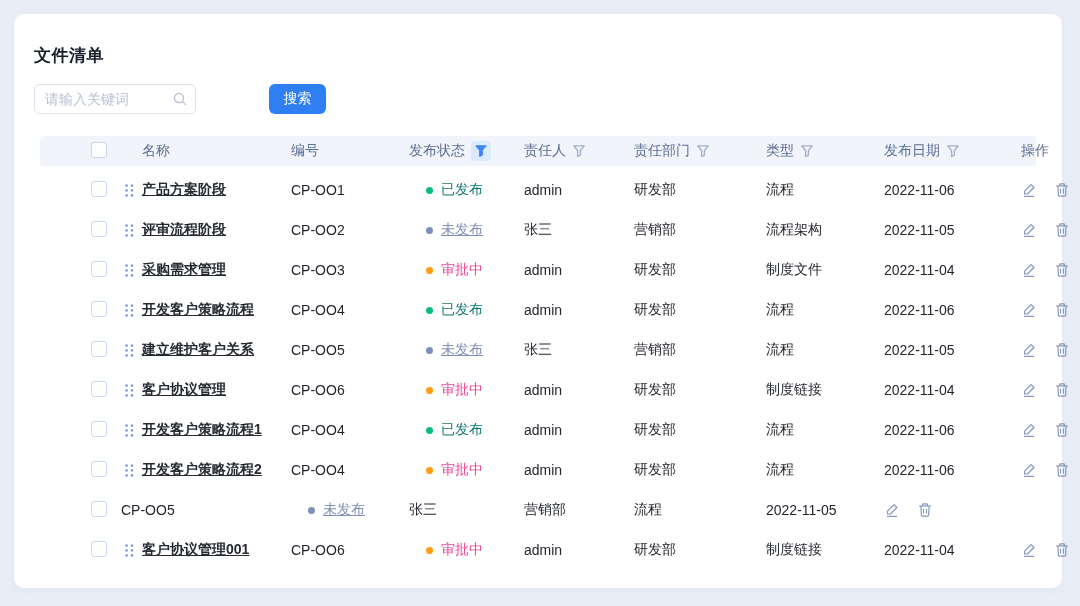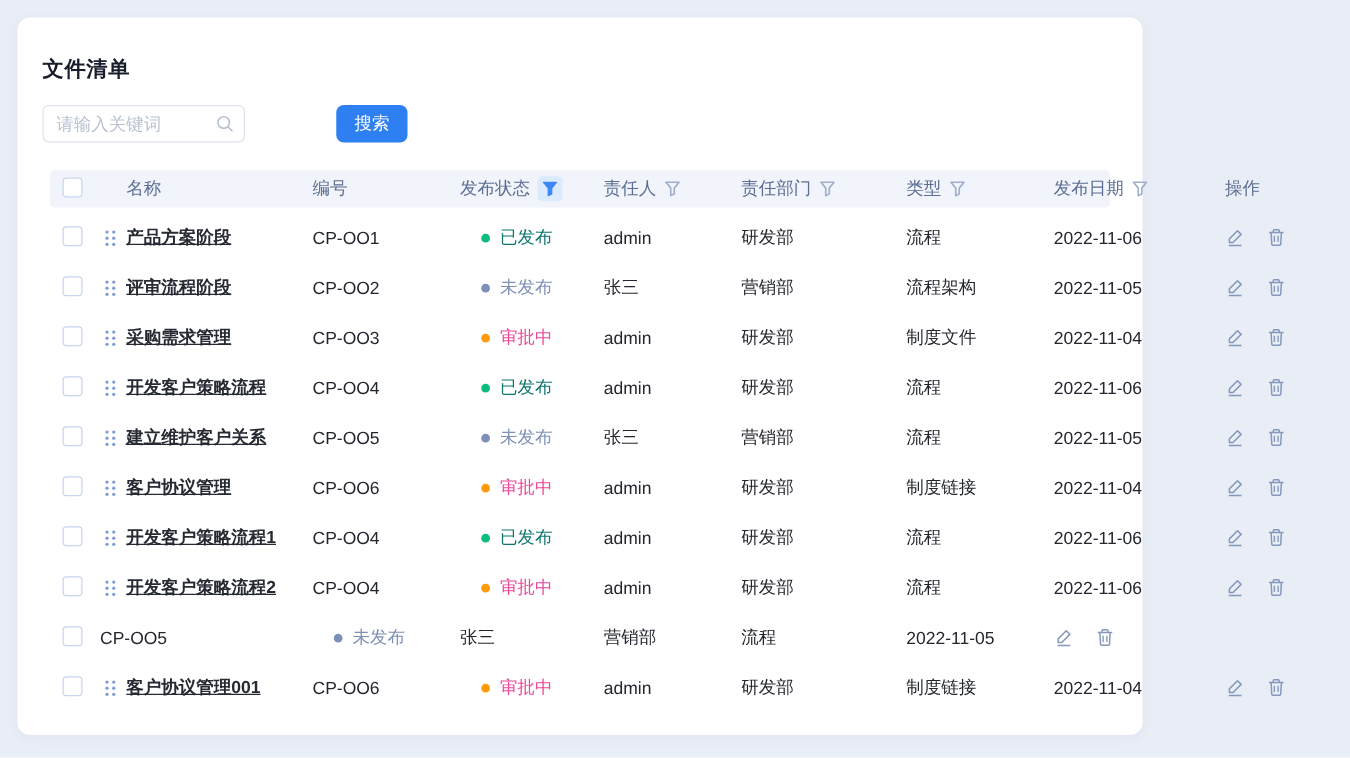--- a/index.html
+++ b/index.html
@@ -3,21 +3,21 @@
 <meta charset="utf-8">
 <style>
   * { box-sizing: border-box; margin: 0; padding: 0; }
   html,body { width:1080px; height:606px; }
   body {
     background:#E9EEF6;
     font-family:"Liberation Sans","DejaVu Sans",sans-serif;
     position:relative; overflow:hidden;
   }
   .card {
-    position:absolute; left:14px; top:14px; width:900px; height:574px;
+    position:absolute; left:14px; top:14px; width:1048px; height:574px;
     background:#fff; border-radius:10px;
     box-shadow:0 2px 10px rgba(30,60,110,0.05);
     padding:30px 20px 20px 20px;
   }
   .page-title { font-size:17px; font-weight:700; color:#171D2B; letter-spacing:.5px; }
 
   .search-row { margin-top:17px; display:flex; align-items:center;gap:45px; }
   .search-box { position:relative; width:162px; height:30px; }
   .search-box input {
     width:100%; height:100%; border:1px solid #DEE3ED; border-radius:5px;
@@ -29,20 +29,21 @@
   .search-btn {
     margin-left:28px; width:57px; height:30px; border:none; border-radius:6px;
     background:#2E80F2; color:#fff; font-size:14px; cursor:pointer; font-family:inherit;
   }
 
   .table { margin:22px 6px 0 6px; }
   .grid {
     display:grid;
     grid-template-columns:40px 170px 118px 115px 110px 132px 118px 137px 60px;
     align-items:center;
+    padding-left:41px;
   }
   .thead {
     height:30px; background:#F1F4FA; border-radius:4px;
     color:#5C6E94; font-size:14px;
   }
   .th { display:flex; align-items:center; gap:6px; }
   .funnel { color:#9FAFCB; display:inline-flex; }
   .funnel-active {
     display:inline-flex; align-items:center; justify-content:center;
     width:20px; height:20px; background:#DBEAFD; border-radius:4px; color:#3D86F5;
@@ -56,21 +57,21 @@
     display:inline-block; width:16px; height:16px; background:#fff;
     border:1px solid #C8D6EE; border-radius:3px; cursor:pointer;
   }
   .name-cell { display:flex; align-items:center; }
   .drag { color:#7E9BD2; margin-left:4px; width:9px; display:inline-flex; cursor:grab; }
   .name { margin-left:8px; font-weight:600; color:#262A32;text-decoration:underline; }
   .status { display:flex; align-items:center; padding-left:17px; gap:8px; }
   .dot { width:7px; height:7px; border-radius:50%; display:inline-block; }
   .status.published .stxt { color:#0f766e; } .status.published .dot { background:#0ABD7A; }
   .status.pending .stxt { color:#ec4899; } .status.pending .dot { background:#FF9C0D; }
-  .status.unpublished .stxt { color:#7E90B8; } .status.unpublished .dot { background:#7E90B8; }
+  .status.unpublished .stxt { color:#7E90B8;text-decoration:underline; } .status.unpublished .dot { background:#7E90B8; }
   .ops { display:flex; align-items:center; gap:17px; }
   .icon-btn { background:none; border:none; padding:0; color:#8598BC; cursor:pointer; display:inline-flex; }
 </style>
 </head>
 <body>
 
 <svg width="0" height="0" style="position:absolute">
   <defs>
     <g id="i-funnel">
         <path d="M1.8 1.8h10.4L8.4 6.5v4.7l-2.8 1.3V6.5L1.8 1.8z" fill="none" stroke="currentColor" stroke-width="1.3" stroke-linejoin="round"></path>

